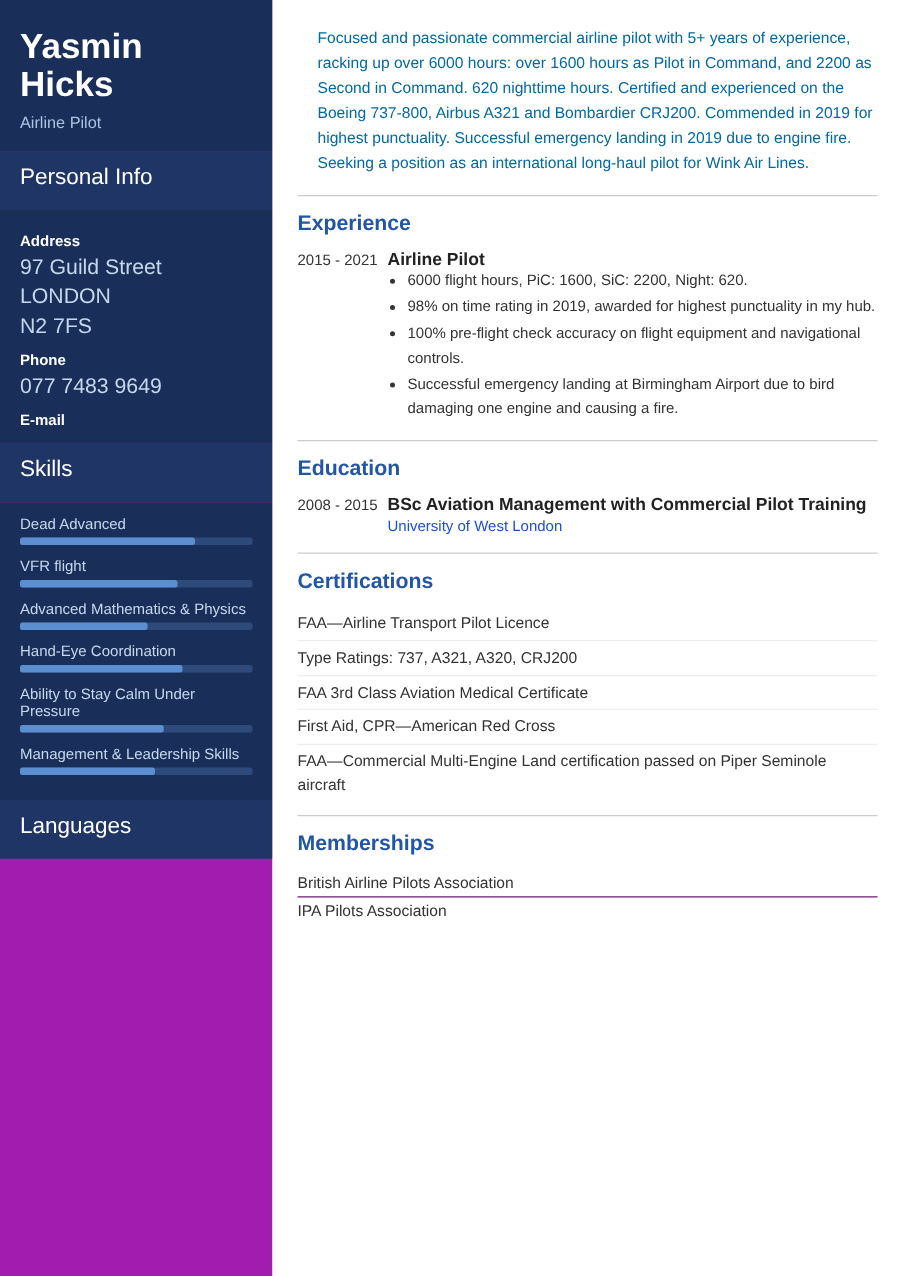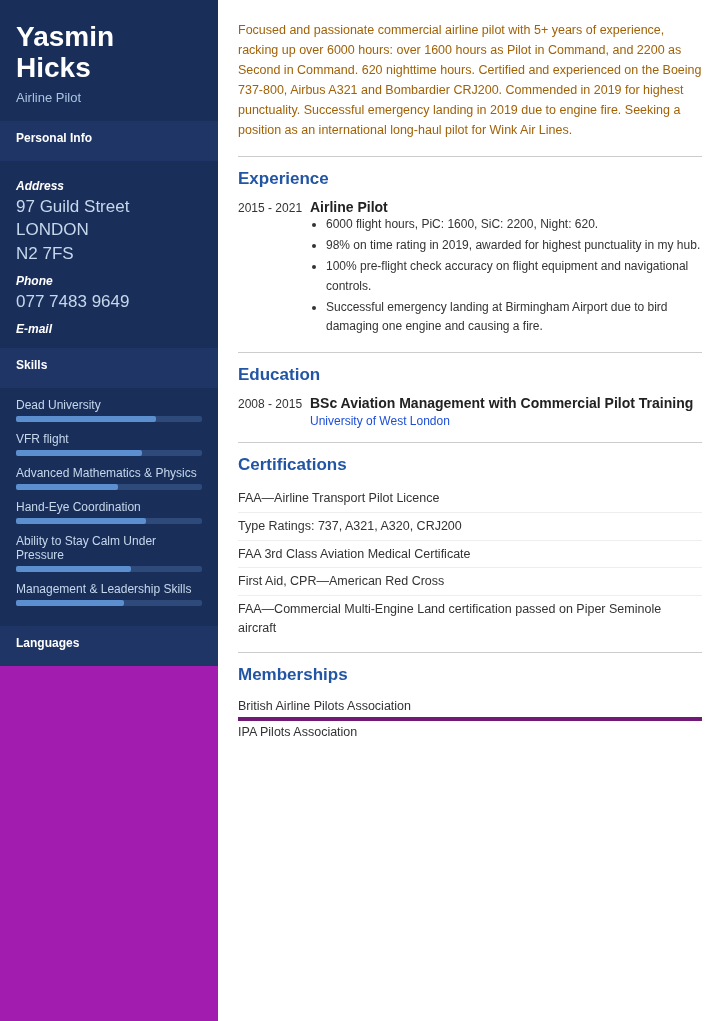--- a/index.html
+++ b/index.html
@@ -27,36 +27,35 @@
     .sidebar-title {
       font-size: 13px;
       color: #aac4e0;
       margin-top: 6px;
     }
     .sidebar-section {
       background-color: #1e3566;
       padding: 10px 16px 8px 16px;
     }
     .sidebar-section-title {
-      font-size: 12px;
-      font-weight: bold;
+      font-size: 18px;
+      font-weight: normal;
       color: #fff;
       margin-bottom: 8px;
     }
     .sidebar-content {
       background-color: #1a2e5a;
       padding: 10px 16px;
     }
     .info-label {
       font-weight: bold;
       color: #fff;
       font-size: 12px;
       margin-top: 8px;
       margin-bottom: 2px;
-      font-style: italic;
     }
     .info-value {
       color: #c5d8ec;
       font-size: 17px;
       line-height: 1.4;
     }
 
     
     .skill-item {
       margin-bottom: 10px;
@@ -96,22 +95,23 @@
 
     
     .main {
       flex: 1;
       background-color: #fff;
       padding: 20px 20px 20px 20px;
     }
     .summary-text {
       font-size: 12.5px;
       line-height: 1.6;
-      color: #a16207;
+      color: #0369a1;
       margin-bottom: 16px;
+      margin-left: 16px;
     }
     .section-divider {
       border: none;
       border-top: 1px solid #ccc;
       margin: 10px 0 12px 0;
     }
     .section-title {
       font-size: 17px;
       font-weight: bold;
       color: #2255a4;
@@ -172,21 +172,21 @@
     
     .membership-list {
       list-style: none;
       padding: 0;
       margin: 0;
     }
     .membership-list li {
       font-size: 12.5px;
       color: #333;
       padding: 4px 0;
-      border-bottom: 4px solid #701a75;
+      border-bottom: 1px solid #701a75;
     }
     .membership-list li:last-child {
       border-bottom: none;
     }
 
     .edu-degree {
       font-size: 14px;
       font-weight: bold;
       color: #222;
     }
@@ -219,21 +219,21 @@
     <div class="info-label">Phone</div>
     <div class="info-value">077 7483 9649</div>
     <div class="info-label">E-mail</div>
   </div>
 
   <div class="sidebar-section">
     <div class="sidebar-section-title">Skills</div>
   </div>
   <div class="sidebar-content" id="skills-container">
   <div class="skill-item">
-    <div class="skill-name">Dead University</div>
+    <div class="skill-name">Dead Advanced</div>
     <div class="skill-bar-bg">
       <div class="skill-bar-fill" style="width:75%"></div>
     </div>
   </div>
       <div class="skill-item">
     <div class="skill-name">VFR flight</div>
     <div class="skill-bar-bg">
       <div class="skill-bar-fill" style="width:68%"></div>
     </div>
   </div>

